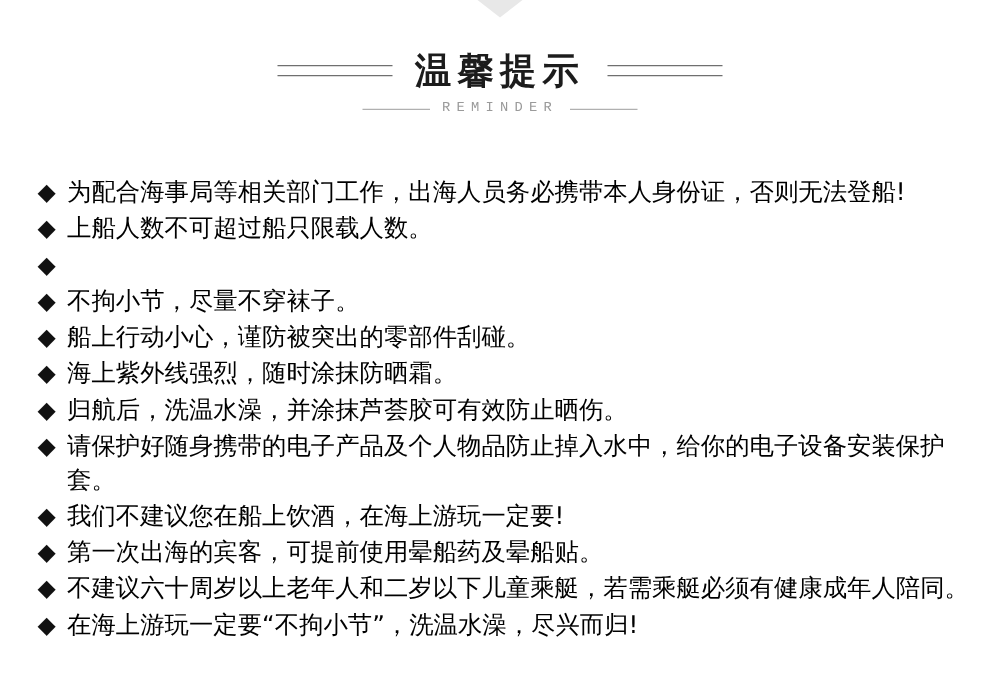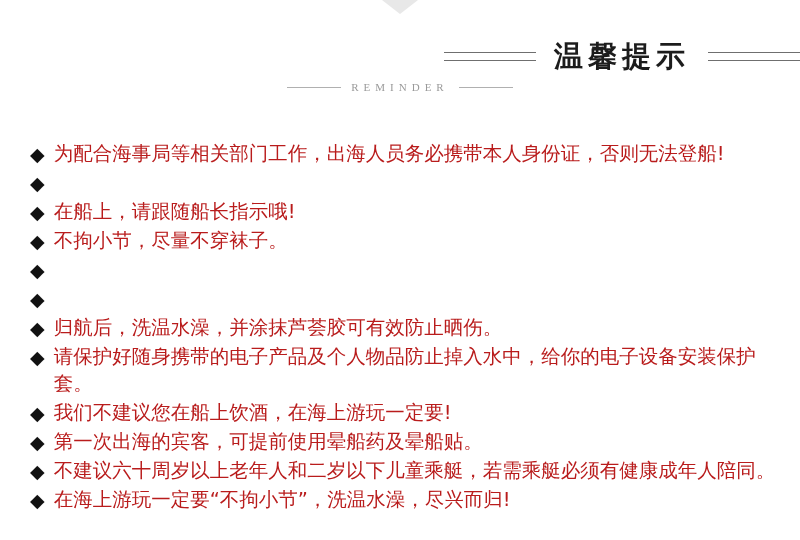--- a/index.html
+++ b/index.html
@@ -33,21 +33,21 @@
   .header {
     position: absolute;
     top: 42px;
     left: 0;
     width: 100%;
     text-align: center;
   }
   .header-title-row {
     display: flex;
     align-items: center;
-    justify-content: flex-end;
+    justify-content: center;
     gap: 0;
   }
   .rule {
     height: 7px;
     width: 92px;
     border-top: 1px solid #6f6f6f;
     border-bottom: 1px solid #6f6f6f;
   }
   .rule.left { margin-right: 14px; }
   .rule.right { margin-left: 14px; }
@@ -67,21 +67,21 @@
     align-items: center;
     justify-content: center;
     margin-top: 10px;
   }
   .sub-dash {
     width: 54px;
     height: 1px;
     background: #b0b0b0;
   }
   .title-en {
-    font-family: Liberation Serif, serif;
+    font-family: Liberation Mono, monospace;
     font-size: 11px;
     letter-spacing: 5px;
     color: #9a9a9a;
     padding: 0 10px;
     white-space: nowrap;
   }
 
   
   .body-list {
     position: absolute;
@@ -99,21 +99,21 @@
     font-size: 19px;
     line-height: 27px;
     color: #111111;
     margin-right: 9px;
     transform: translateY(1px);
   }
   .item-text {
     font-family: "DejaVu Sans", sans-serif;
     font-size: 19.5px;
     line-height: 27px;
-    color: #b91c1c;
+    color: #000000;
     letter-spacing: 0px;
     word-break: break-word;
   }
 </style>
 </head>
 <body>
 
 <div class="top-chevron"></div>
 
 <div class="header">
@@ -129,34 +129,36 @@
   </div>
 </div>
 
 <div class="body-list">
   <div class="item">
     <span class="bullet">◆</span>
     <span class="item-text">为配合海事局等相关部门工作，出海人员务必携带本人身份证，否则无法登船!</span>
   </div>
   <div class="item">
     <span class="bullet">◆</span>
+    <span class="item-text">上船人数不可超过船只限载人数。</span>
   </div>
   <div class="item">
     <span class="bullet">◆</span>
-    <span class="item-text">在船上，请跟随船长指示哦!</span>
   </div>
   <div class="item">
     <span class="bullet">◆</span>
     <span class="item-text">不拘小节，尽量不穿袜子。</span>
   </div>
   <div class="item">
     <span class="bullet">◆</span>
+    <span class="item-text">船上行动小心，谨防被突出的零部件刮碰。</span>
   </div>
   <div class="item">
     <span class="bullet">◆</span>
+    <span class="item-text">海上紫外线强烈，随时涂抹防晒霜。</span>
   </div>
   <div class="item">
     <span class="bullet">◆</span>
     <span class="item-text">归航后，洗温水澡，并涂抹芦荟胶可有效防止晒伤。</span>
   </div>
   <div class="item">
     <span class="bullet">◆</span>
     <span class="item-text">请保护好随身携带的电子产品及个人物品防止掉入水中，给你的电子设备安装保护套。</span>
   </div>
   <div class="item">

